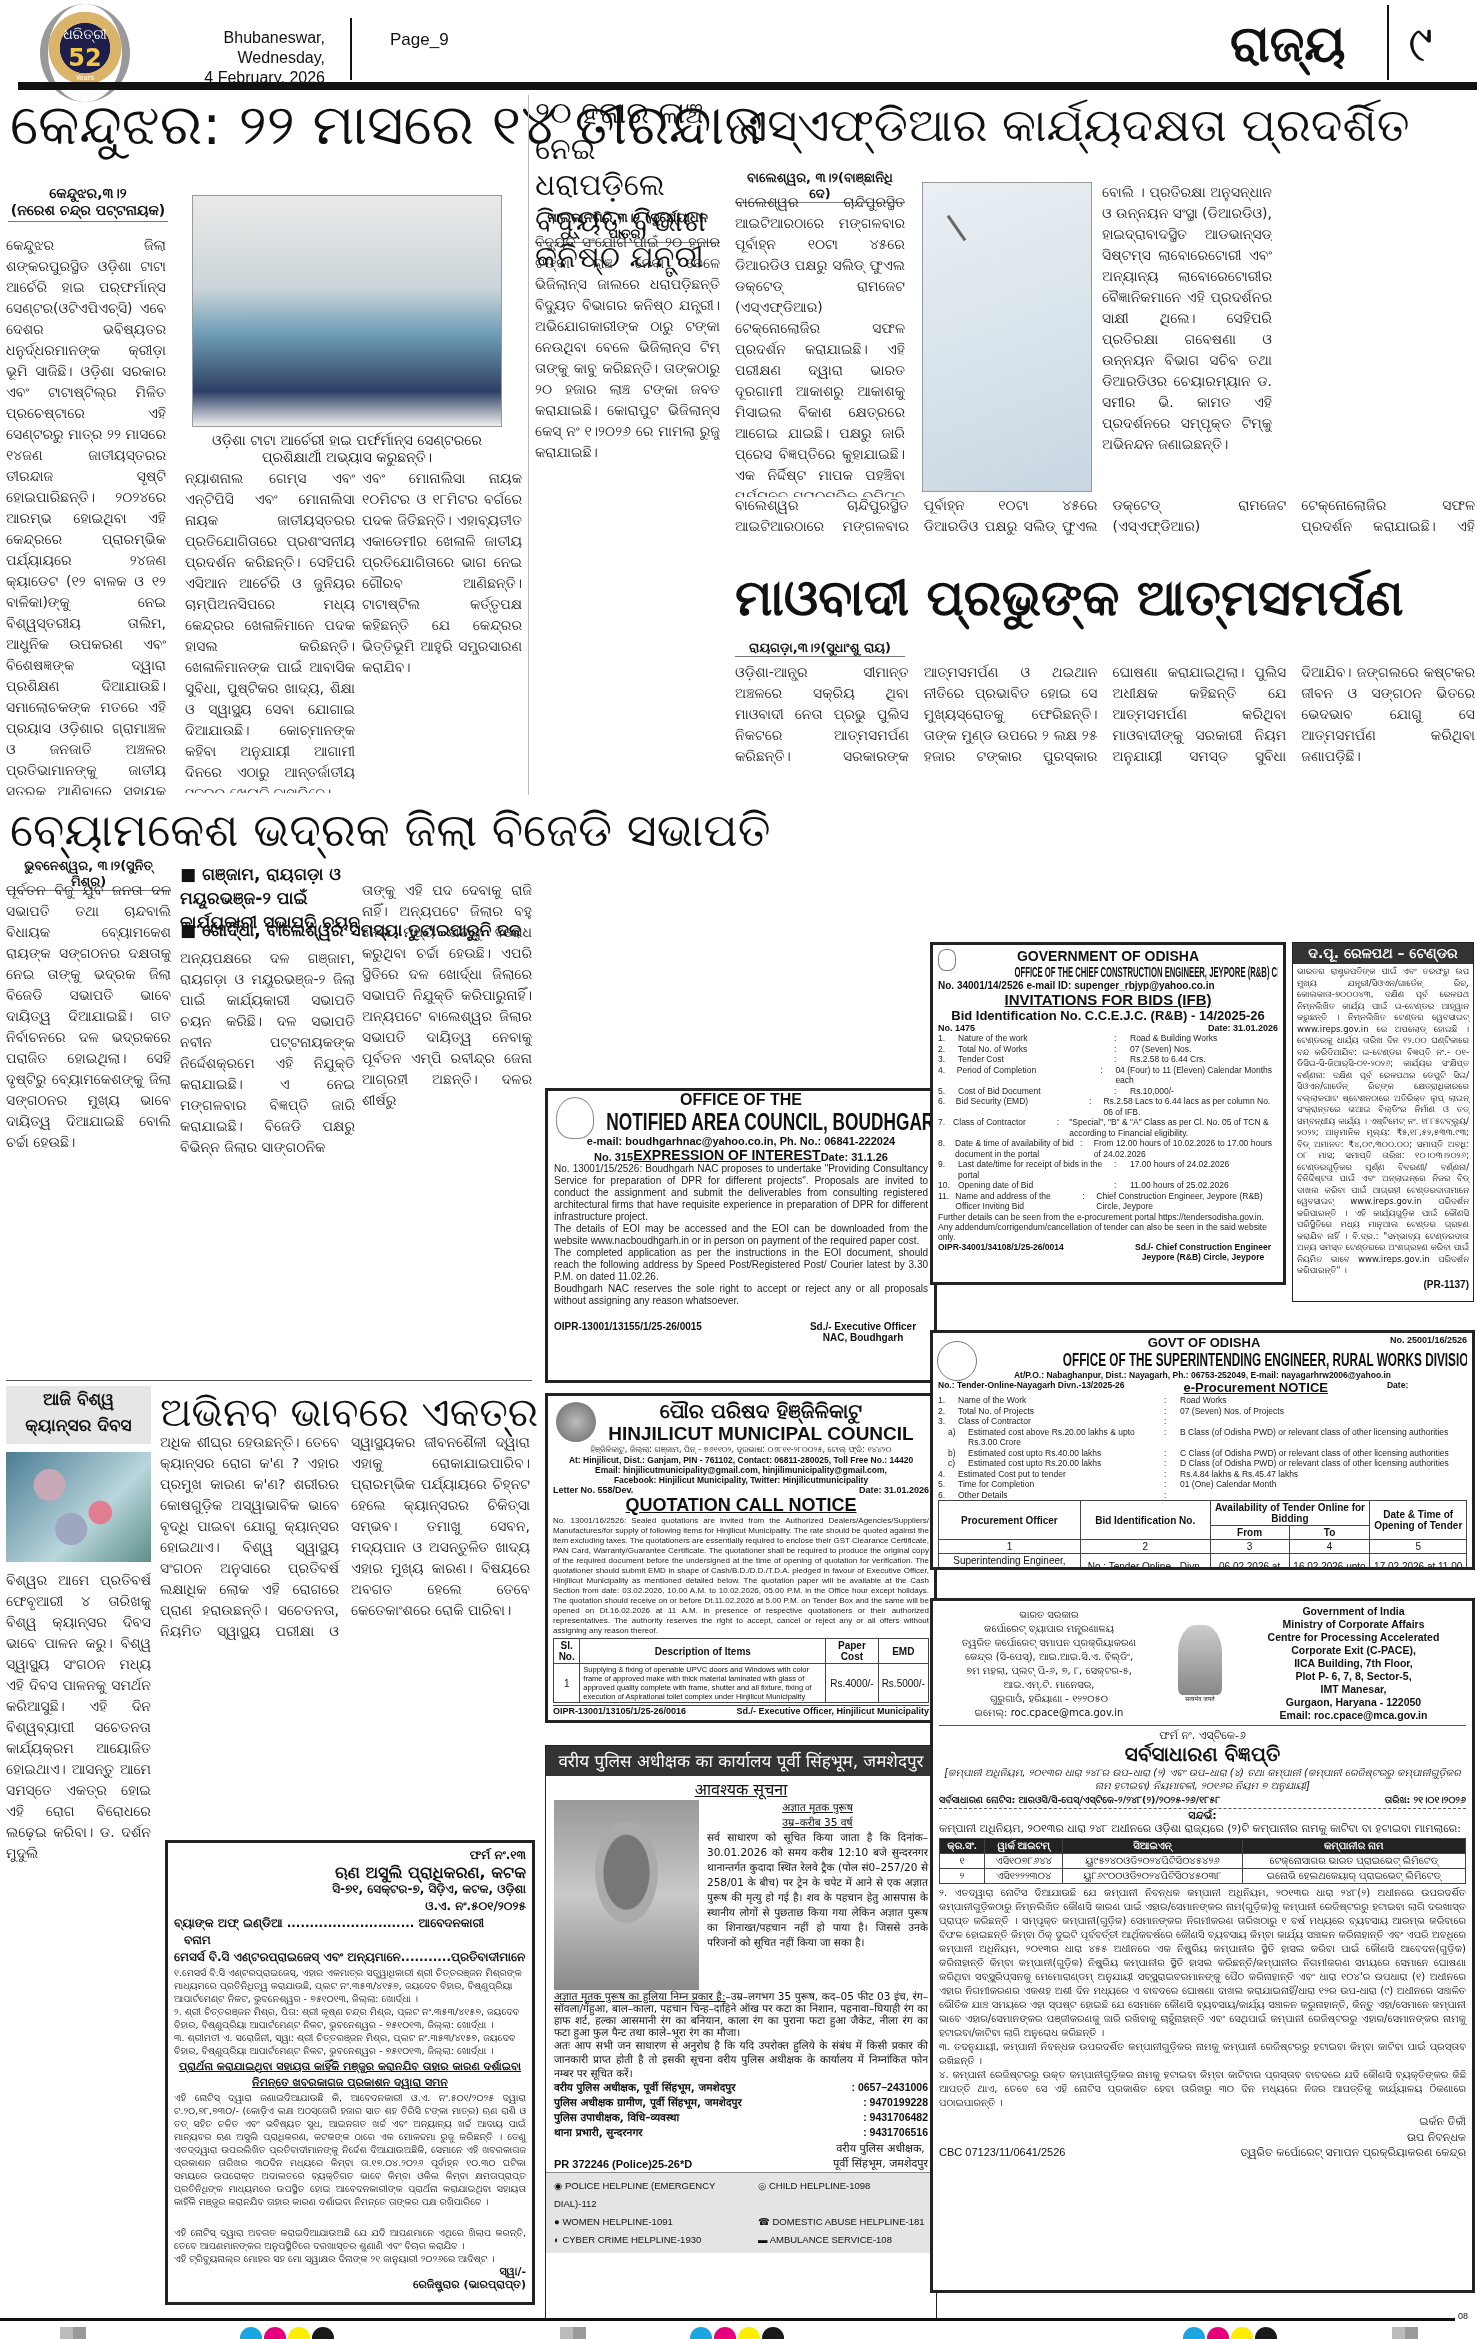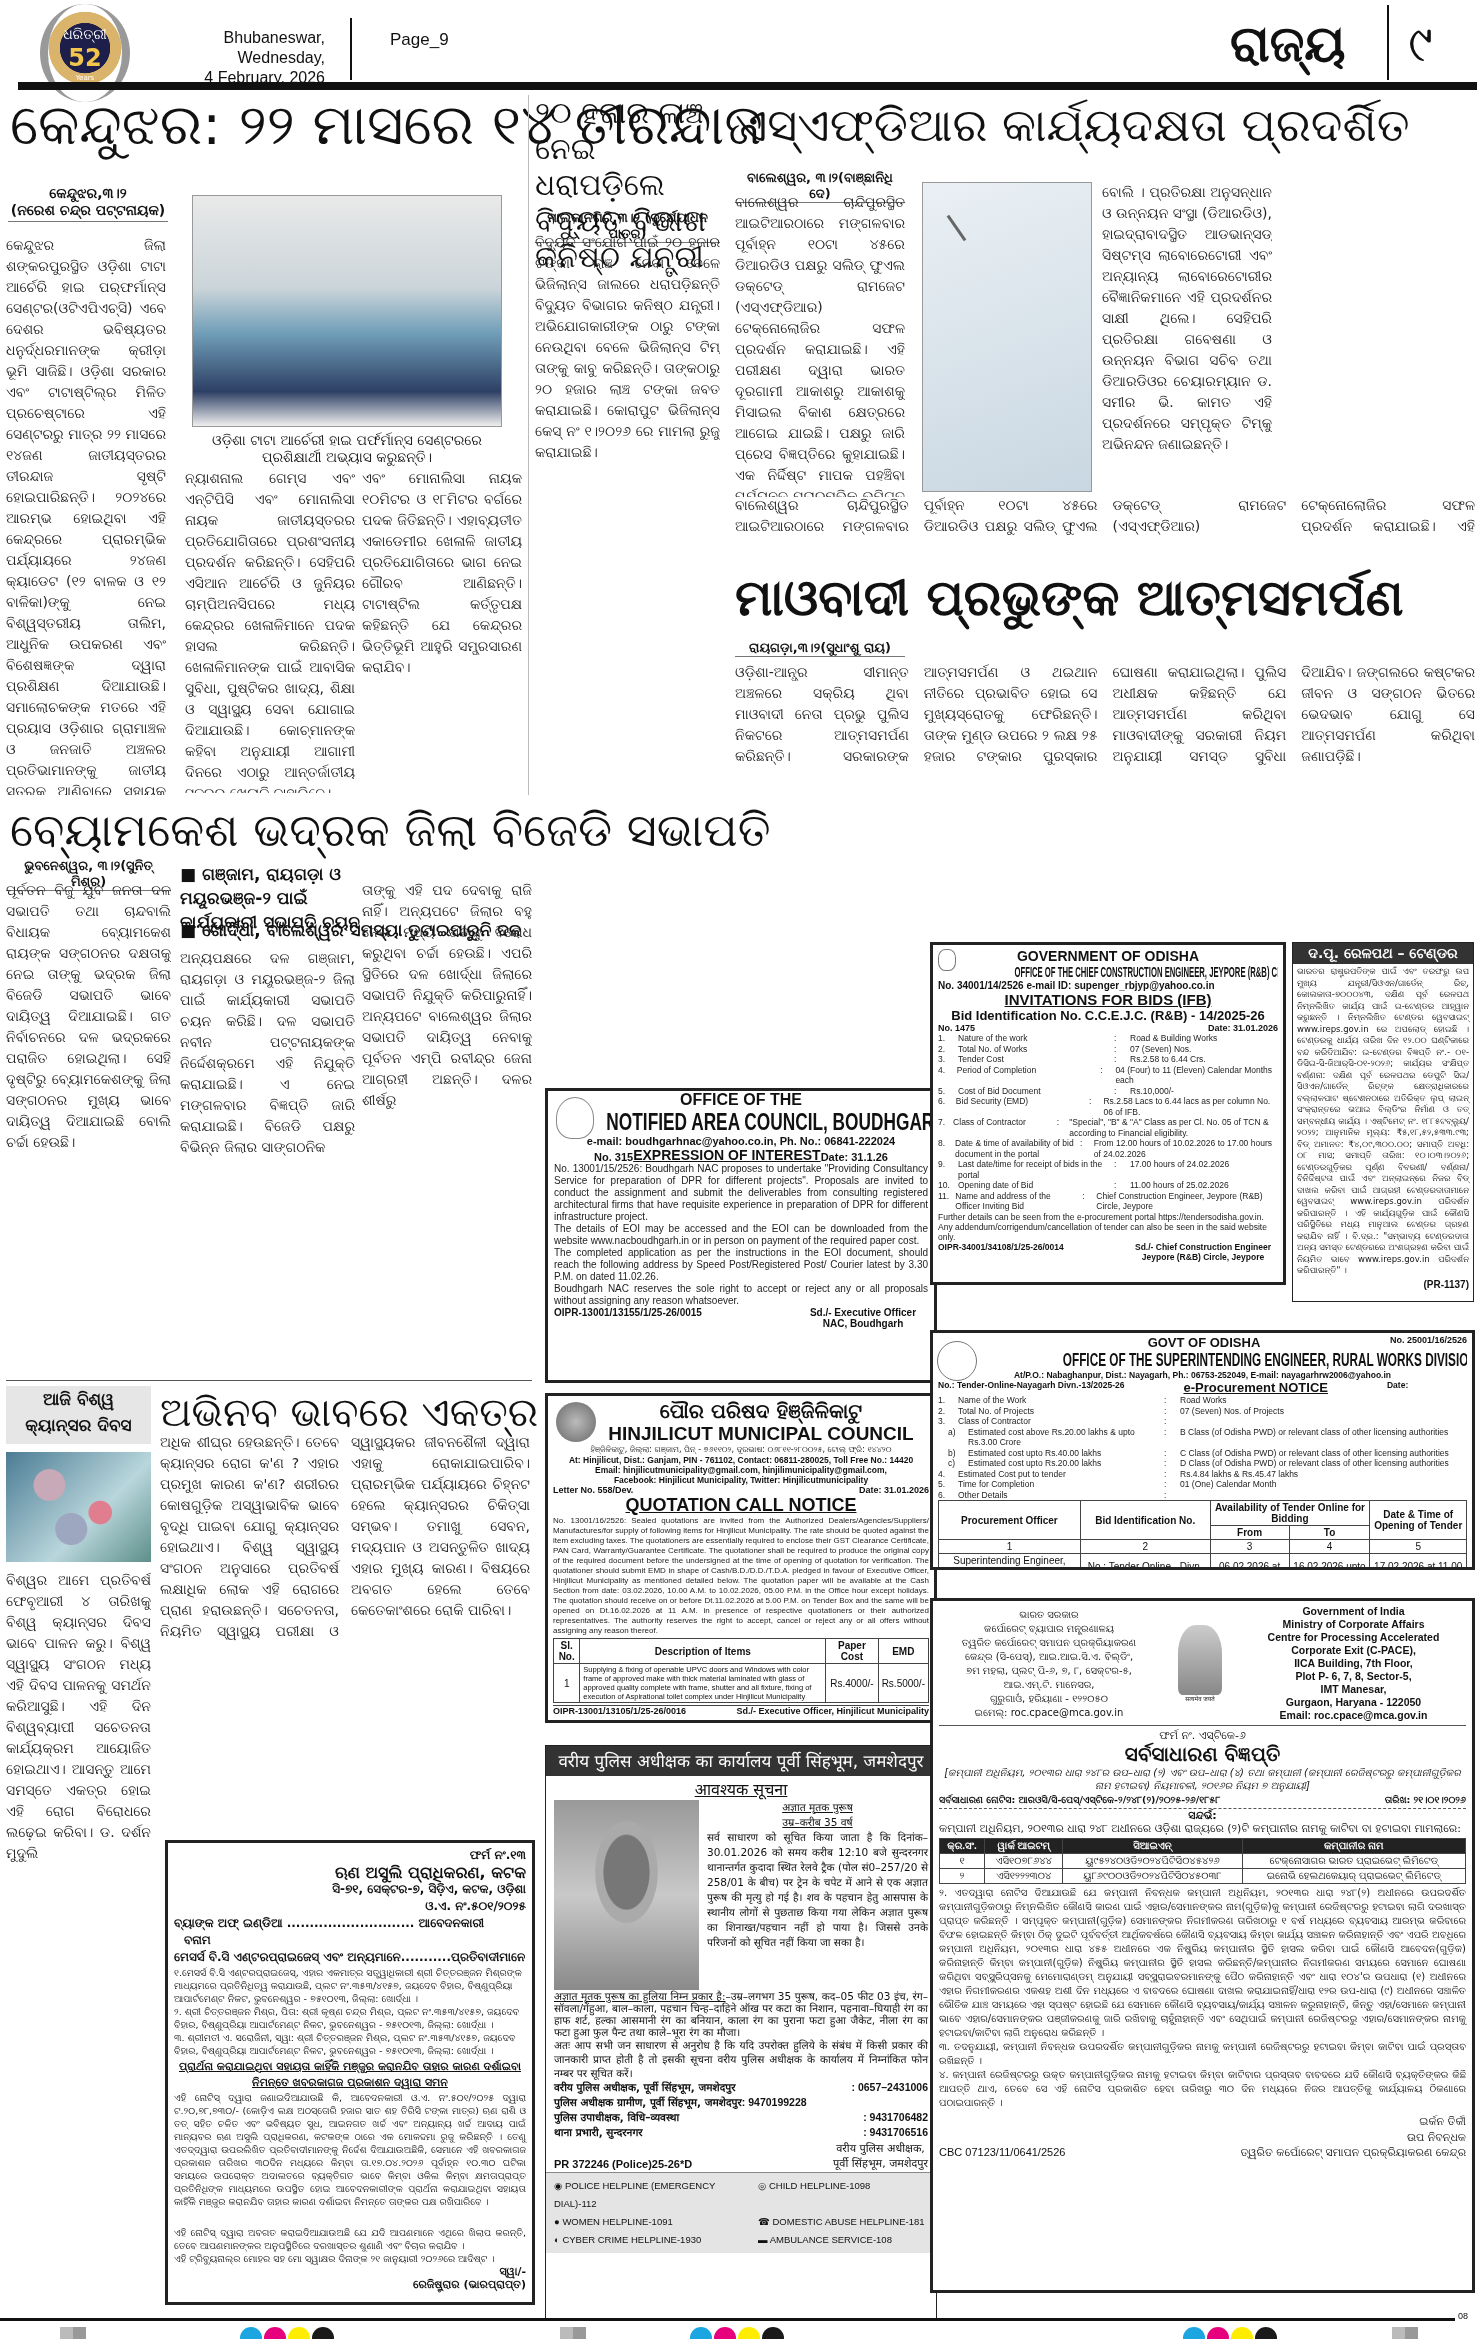--- a/index.html
+++ b/index.html
@@ -147,21 +147,21 @@
     <span style="font-weight:bold;font-size:11px">No. 315</span>
     <span style="font-weight:bold;font-size:14px;text-decoration:underline">EXPRESSION OF INTEREST</span>
     <span style="font-weight:bold;font-size:11px">Date: 31.1.26</span>
   </div>
   <div class="in" style="text-align:justify">
     <div>No. 13001/15/2526: Boudhgarh NAC proposes to undertake "Providing Consultancy Service for preparation of DPR for different projects". Proposals are invited to conduct the assignment and submit the deliverables from consulting registered architectural firms that have requisite experience in preparation of DPR for different infrastructure project.</div>
     <div>The details of EOI may be accessed and the EOI can be downloaded from the website www.nacboudhgarh.in or in person on payment of the required paper cost.</div>
     <div>The completed application as per the instructions in the EOI document, should reach the following address by Speed Post/Registered Post/ Courier latest by 3.30 P.M. on dated 11.02.26.</div>
     <div>Boudhgarh NAC reserves the sole right to accept or reject any or all proposals without assigning any reason whatsoever.</div>
   </div>
-  <div class="reg" style="display:flex;justify-content:space-between;font-weight:bold;font-size:10px;margin-top:0">
+  <div class="reg" style="display:flex;justify-content:space-between;font-weight:bold;font-size:10px;margin-top:14px">
     <span>OIPR-13001/13155/1/25-26/0015</span>
     <span style="width:130px;text-align:center">Sd./- Executive Officer NAC, Boudhgarh</span>
   </div>
 </div>
 
 <div class="abs box" style="left:545px;top:1393px;width:392px;height:330px;padding:3px 5px">
   <div style="position:absolute;left:8px;top:6px;width:40px;height:40px;border-radius:50%;background:radial-gradient(#bbb,#666)"></div>
   <div style="text-align:center;font-size:20px;font-weight:bold;padding-left:40px">ପୌର ପରିଷଦ ହିଞ୍ଜିଳିକାଟୁ</div>
   <div class="bigtitle" style="font-size:19px;padding-left:40px">HINJILICUT MUNICIPAL COUNCIL</div>
   <div style="text-align:center;font-size:8px">ହିଞ୍ଜିଳିକାଟୁ, ଜିଲ୍ଲା: ଗଞ୍ଜାମ, ପିନ୍ - ୭୬୧୧୦୨, ଦୂରଭାଷ: ୦୬୮୧୧-୨୮୦୦୨୫, ଟୋଲ୍ ଫ୍ରି: ୧୪୪୨୦</div>
@@ -210,21 +210,21 @@
     </div>
     <div style="font-size:10.5px;line-height:12px;text-align:justify">
       <span style="text-decoration:underline">अज्ञात मृतक पुरूष का हुलिया निम्न प्रकार है:</span><span>–उम्र–लगभग 35 पुरूष, कद–05 फीट 03 इंच, रंग–सॉवला/गेंहुआ, बाल–काला, पहचान चिन्ह–दाहिने ऑख पर कटा का निशान, पहनावा–घियाही रंग का हाफ शर्ट, हल्का आसमानी रंग का बनियान, काला रंग का पुराना फटा हुआ जैकेट, नीला रंग का फटा हुआ फुल पैन्ट तथा काले–भूरा रंग का मौजा।</span>
     </div>
     <div style="font-size:10.5px;line-height:14px;text-align:justify">अतः आप सभी जन साधारण से अनुरोध है कि यदि उपरोक्त हुलिये के संबंध में किसी प्रकार की जानकारी प्राप्त होती है तो इसकी सूचना वरीय पुलिस अधीक्षक के कार्यालय में निम्नांकित फोन नम्बर पर सूचित करें।</div>
     <div style="font-size:10.5px;line-height:15px;font-weight:bold">
       <div style="display:flex;justify-content:space-between">
           <span>वरीय पुलिस अधीक्षक, पूर्वी सिंहभूम, जमशेदपुर</span>
           <span class="reg">: 0657–2431006</span>
         </div>
-      <div style="display:flex;justify-content:flex-start">
+      <div style="display:flex;justify-content:space-between">
           <span>पुलिस अधीक्षक ग्रामीण, पूर्वी सिंहभूम, जमशेदपुर</span>
           <span class="reg">: 9470199228</span>
         </div>
       <div style="display:flex;justify-content:space-between">
           <span>पुलिस उपाधीक्षक, विधि–व्यवस्था</span>
           <span class="reg">: 9431706482</span>
         </div>
       <div style="display:flex;justify-content:space-between">
           <span>थाना प्रभारी, सुन्दरनगर</span>
           <span class="reg">: 9431706516</span>

